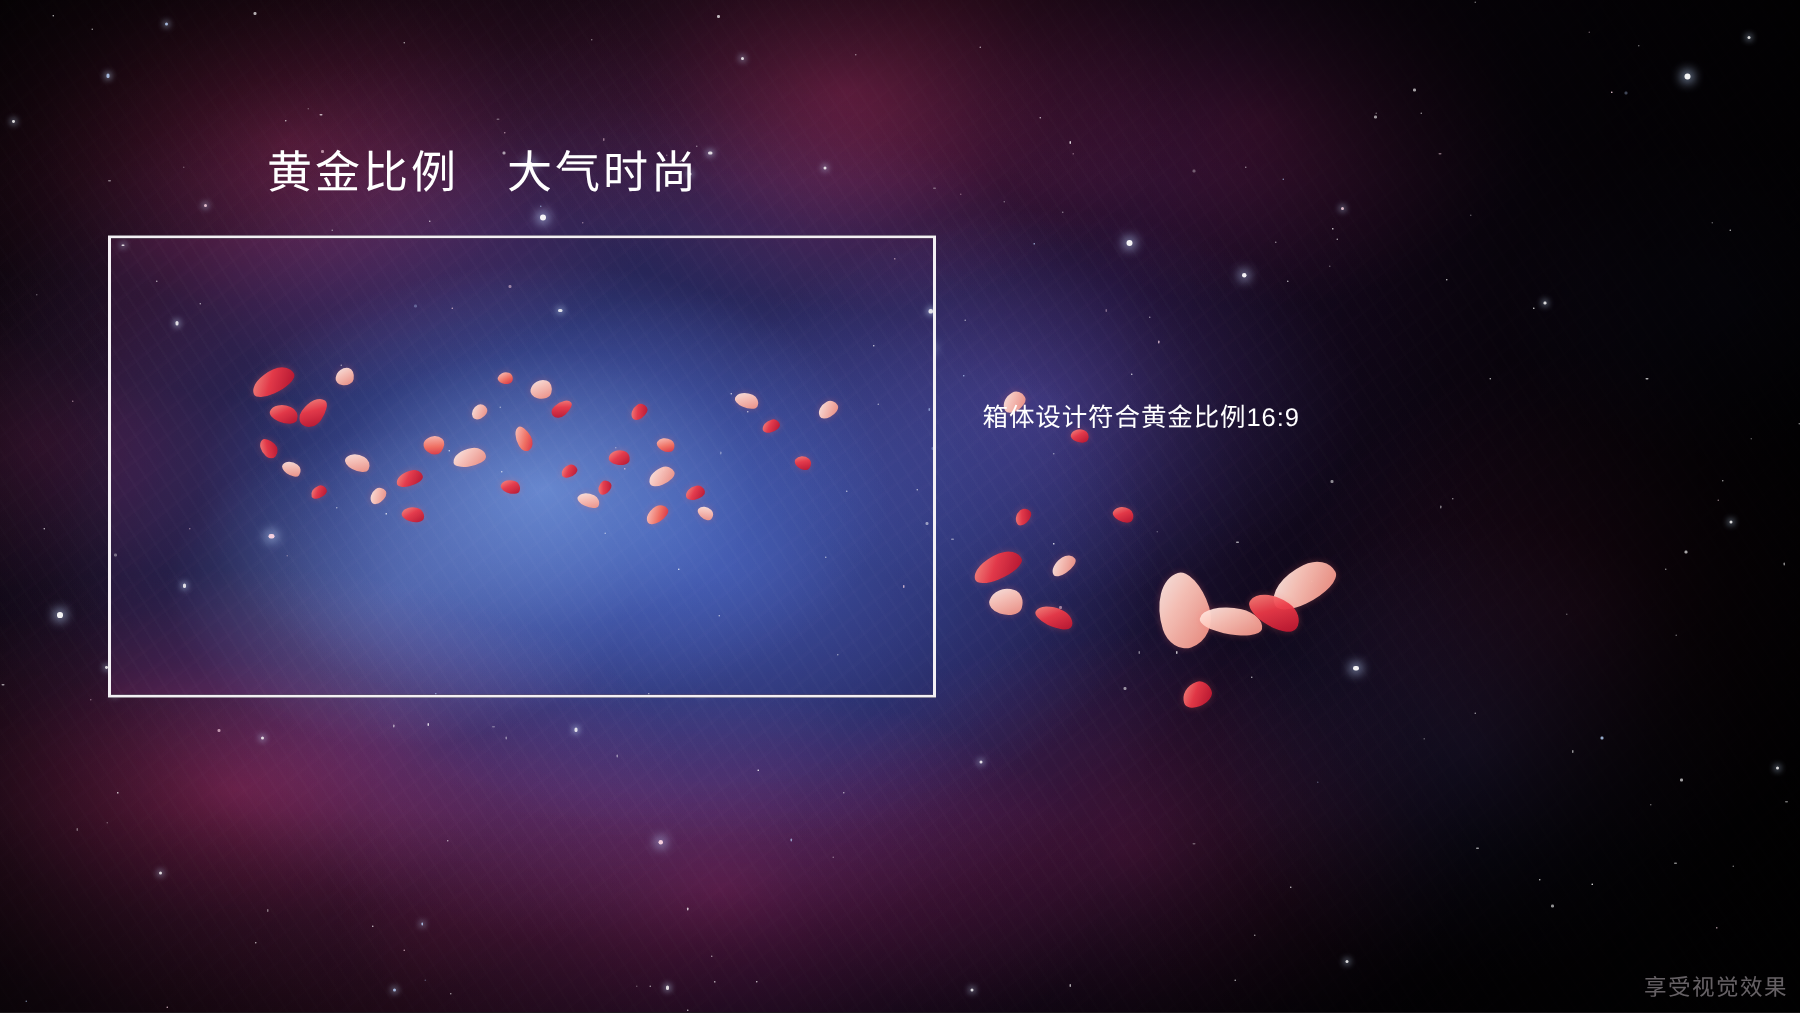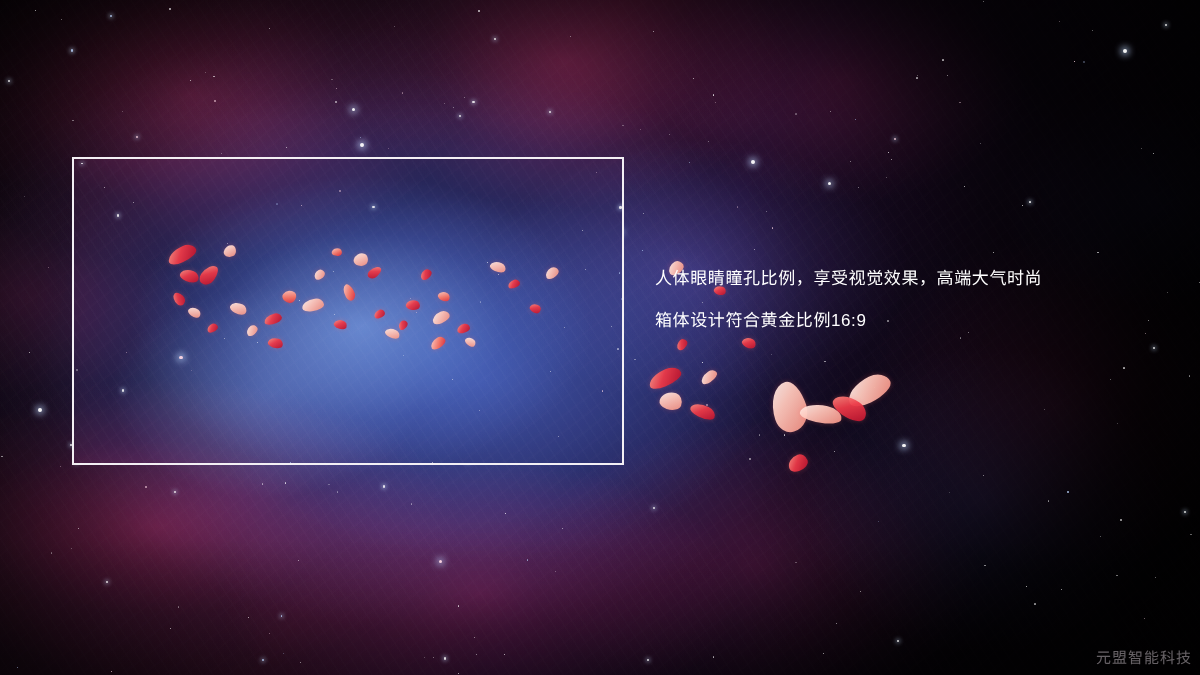--- a/index.html
+++ b/index.html
@@ -478,20 +478,21 @@
       <i class="petal pale" style="left:800px;top:405px;width:42px;height:18px;transform:rotate(12deg);opacity:0.95"></i>
       <i class="petal pale" style="left:846px;top:378px;width:46px;height:24px;transform:rotate(-26deg);opacity:0.95"></i>
       <i class="petal deep" style="left:832px;top:398px;width:36px;height:20px;transform:rotate(34deg);opacity:0.95"></i>
       <i class="petal deep" style="left:788px;top:455px;width:20px;height:16px;transform:rotate(-20deg);opacity:0.95"></i>
       <i class="petal deep" style="left:742px;top:338px;width:14px;height:10px;transform:rotate(28deg);opacity:0.95"></i>
       <i class="petal pale" style="left:668px;top:262px;width:16px;height:12px;transform:rotate(-30deg);opacity:0.95"></i>
       <i class="petal deep" style="left:714px;top:286px;width:12px;height:9px;transform:rotate(20deg);opacity:0.95"></i>
       <i class="petal deep" style="left:676px;top:340px;width:12px;height:9px;transform:rotate(-42deg);opacity:0.95"></i>
     </div>
 
+  <div class="slide-title">黄金比例　大气时尚</div>
 
   <div class="photo-frame">
     <div class="frame-inner">
       <div class="bg-layer bg-base frame-bg"></div>
       <div class="bg-layer bg-nebula-red frame-bg"></div>
       <div class="bg-layer bg-nebula-blue frame-bg"></div>
       <div class="bg-layer bg-wisps frame-bg"></div>
       <div class="starfield frame-bg" id="frame-starfield">
           <i class="star" style="left:130.8px;top:200.0px;width:1.2px;height:1.2px;opacity:0.63;background:#ffffff"></i>
           <i class="star" style="left:615.2px;top:346.1px;width:1.7px;height:1.7px;opacity:0.50;background:#ffffff"></i>
@@ -569,19 +570,18 @@
           <i class="petal deep" style="left:418px;top:268px;width:12px;height:9px;transform:rotate(-34deg);opacity:0.95"></i>
           <i class="petal pale" style="left:488px;top:260px;width:16px;height:10px;transform:rotate(24deg);opacity:0.95"></i>
           <i class="petal deep" style="left:506px;top:278px;width:12px;height:8px;transform:rotate(-16deg);opacity:0.95"></i>
           <i class="petal deep" style="left:528px;top:302px;width:11px;height:9px;transform:rotate(38deg);opacity:0.95"></i>
           <i class="petal pale" style="left:543px;top:266px;width:14px;height:10px;transform:rotate(-28deg);opacity:0.95"></i>
         </div>
     </div>
   </div>
 
   <div class="body-text">
-    <div class="line">人体眼睛瞳孔比例，享受视觉效果，高端大气时尚</div>
     <div class="line">箱体设计符合黄金比例16:9</div>
   </div>
 
-  <div class="watermark">元盟智能科技</div>
+  <div class="watermark">享受视觉效果</div>
 
 </div>
 
 </body></html>

